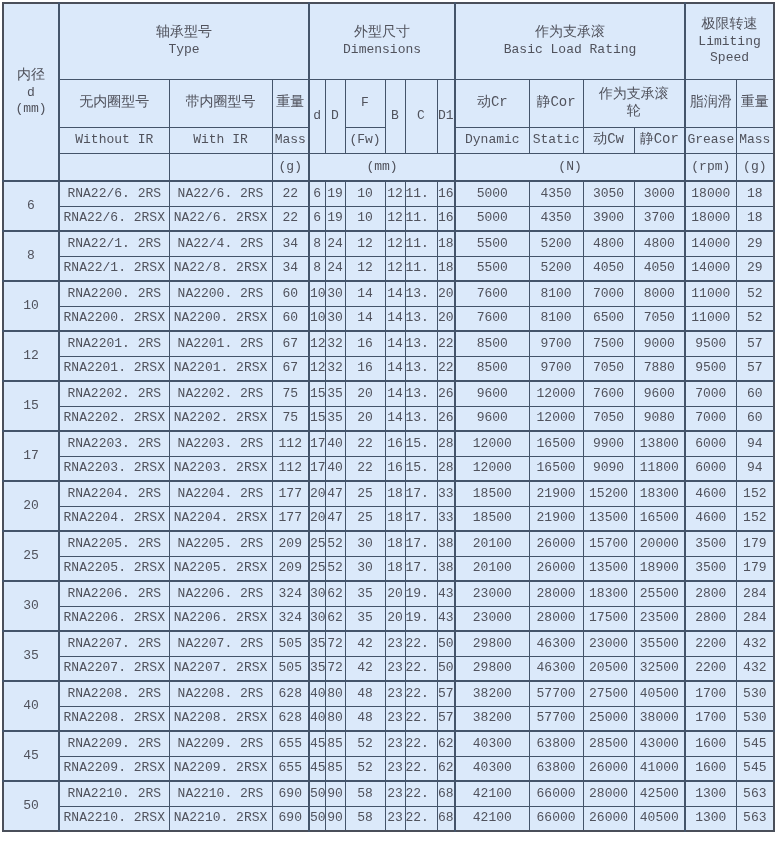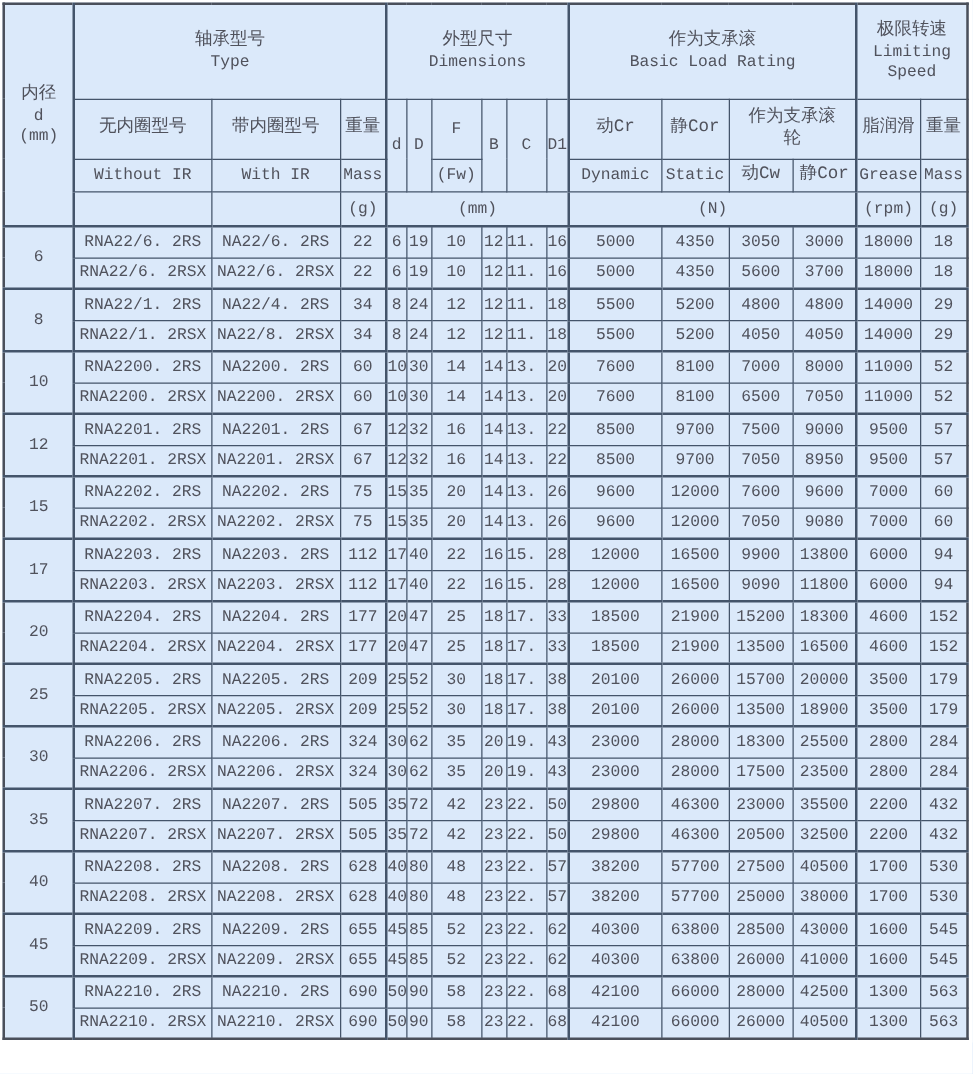--- a/index.html
+++ b/index.html
@@ -146,21 +146,21 @@
         <td>NA22/6. 2RSX</td>
         <td>22</td>
         <td class="sec">6</td>
         <td>19</td>
         <td>10</td>
         <td>12</td>
         <td>11. 8</td>
         <td>16</td>
         <td class="sec">5000</td>
         <td>4350</td>
-        <td>5600</td>
+        <td>3900</td>
         <td>3700</td>
         <td class="sec">18000</td>
         <td>18</td>
       </tr>
       <tr class="grp">
         <td rowspan="2">8</td>
         <td class="sec">RNA22/1. 2RS</td>
         <td>NA22/4. 2RS</td>
         <td>34</td>
         <td class="sec">8</td>
@@ -252,21 +252,21 @@
         <td>67</td>
         <td class="sec">12</td>
         <td>32</td>
         <td>16</td>
         <td>14</td>
         <td>13. 8</td>
         <td>22</td>
         <td class="sec">8500</td>
         <td>9700</td>
         <td>7050</td>
-        <td>8950</td>
+        <td>7880</td>
         <td class="sec">9500</td>
         <td>57</td>
       </tr>
       <tr class="grp">
         <td rowspan="2">15</td>
         <td class="sec">RNA2202. 2RS</td>
         <td>NA2202. 2RS</td>
         <td>75</td>
         <td class="sec">15</td>
         <td>35</td>

